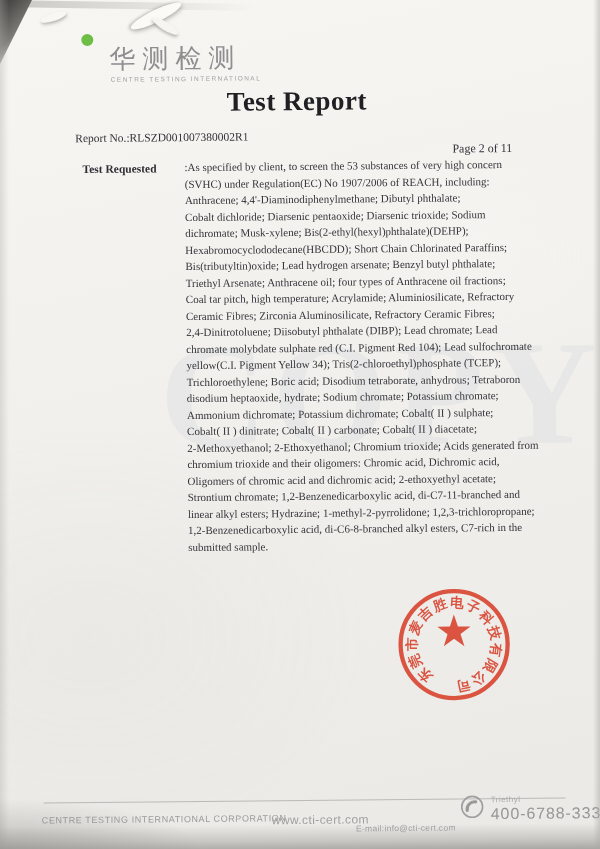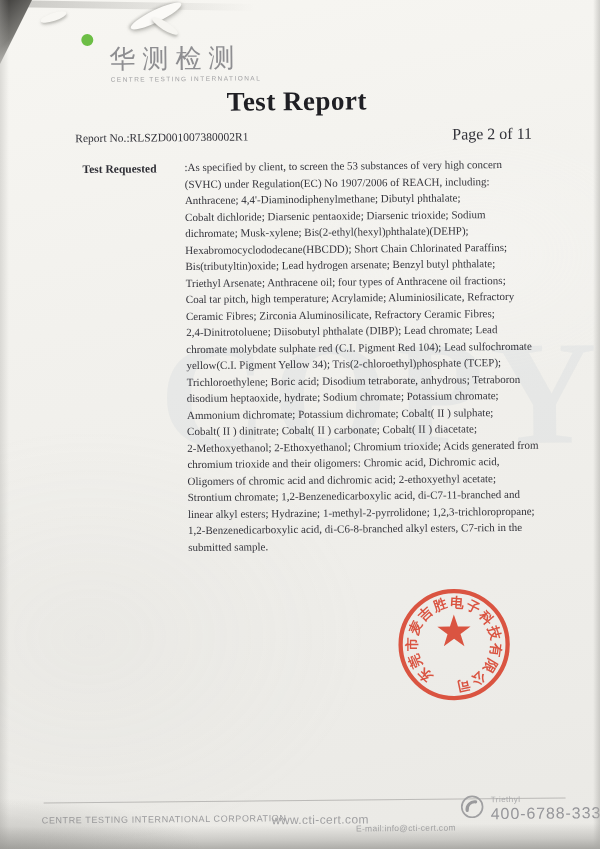--- a/index.html
+++ b/index.html
@@ -18,21 +18,21 @@
   .logo-dot{position:absolute;left:85px;top:32px;width:12px;height:12px;border-radius:50%;background:#6cbe45;}
   .logo-cn{position:absolute;left:113px;top:42px;font-family:"Liberation Sans","DejaVu Sans",sans-serif;
     font-size:26px;line-height:30px;color:#8e8e91;letter-spacing:7px;font-weight:500;}
   .logo-sub{position:absolute;left:114px;top:74px;font-family:"Liberation Sans","DejaVu Sans",sans-serif;
     font-size:6.5px;color:#a3a3a5;letter-spacing:1.45px;}
 
   
   .doc-title{position:absolute;left:0;top:86px;width:100%;text-align:center;
     font-size:27px;font-weight:bold;color:#1f1f24;letter-spacing:.5px;}
   .report-no{position:absolute;left:78px;top:130px;font-size:11.5px;color:#33333a;}
-  .page-ind{position:absolute;left:455px;top:127px;font-size:16px;color:#33333a;font-family:Liberation Serif, serif;}
+  .page-ind{position:absolute;left:455px;top:143px;font-size:12px;color:#33333a;font-family:Liberation Serif, serif;}
 
   
   .req-label{position:absolute;left:85px;top:161px;font-size:11.5px;font-weight:bold;color:#2e2e35;}
   .req-lines{position:absolute;left:187px;top:158px;width:370px;font-size:11px;
     line-height:16.5px;color:#35353c;white-space:nowrap;}
   .tline{height:16.5px;}
 
   
   .watermark{position:absolute;left:160px;top:310px;font-size:148px;font-weight:bold;
     letter-spacing:6px;color:rgba(150,168,190,0.10);font-family:"Liberation Serif",serif;}

